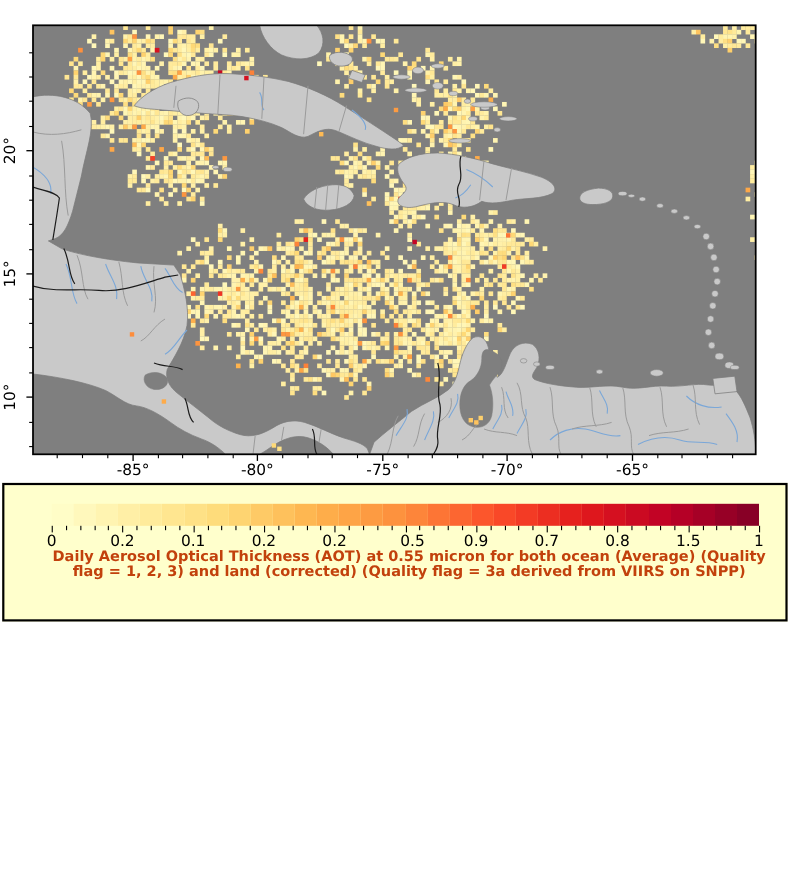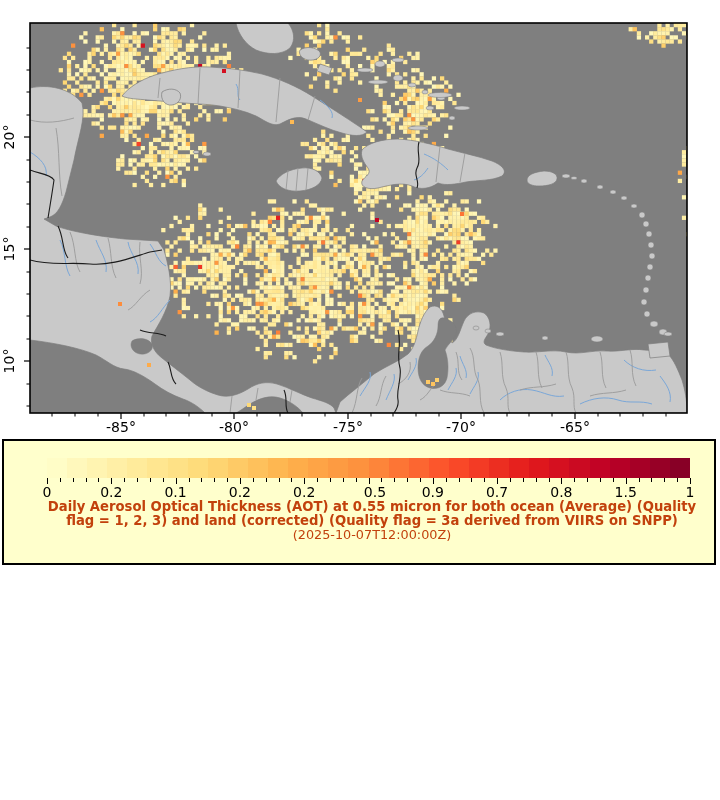--- a/index.html
+++ b/index.html
@@ -2695,16 +2695,15 @@
         <div class="lb" style="left: 257.2px;">0.2</div>
         <div class="lb" style="left: 328px;">0.5</div>
         <div class="lb" style="left: 385.8px;">0.9</div>
         <div class="lb" style="left: 450.1px;">0.7</div>
         <div class="lb" style="left: 514.4px;">0.8</div>
         <div class="lb" style="left: 578.7px;">1.5</div>
         <div class="lb" style="left: 643px;">1</div>
       </div>
     <div class="ltext">
       <div class="t1">Daily Aerosol Optical Thickness (AOT) at 0.55 micron for both ocean (Average) (Quality flag = 1, 2, 3) and land (corrected) (Quality flag = 3a derived from VIIRS on SNPP)</div>
-      <div class="t2">(2025-10-07T12:00:00Z)</div>
     </div>
   </div>
 </div>
 
 </body></html>

